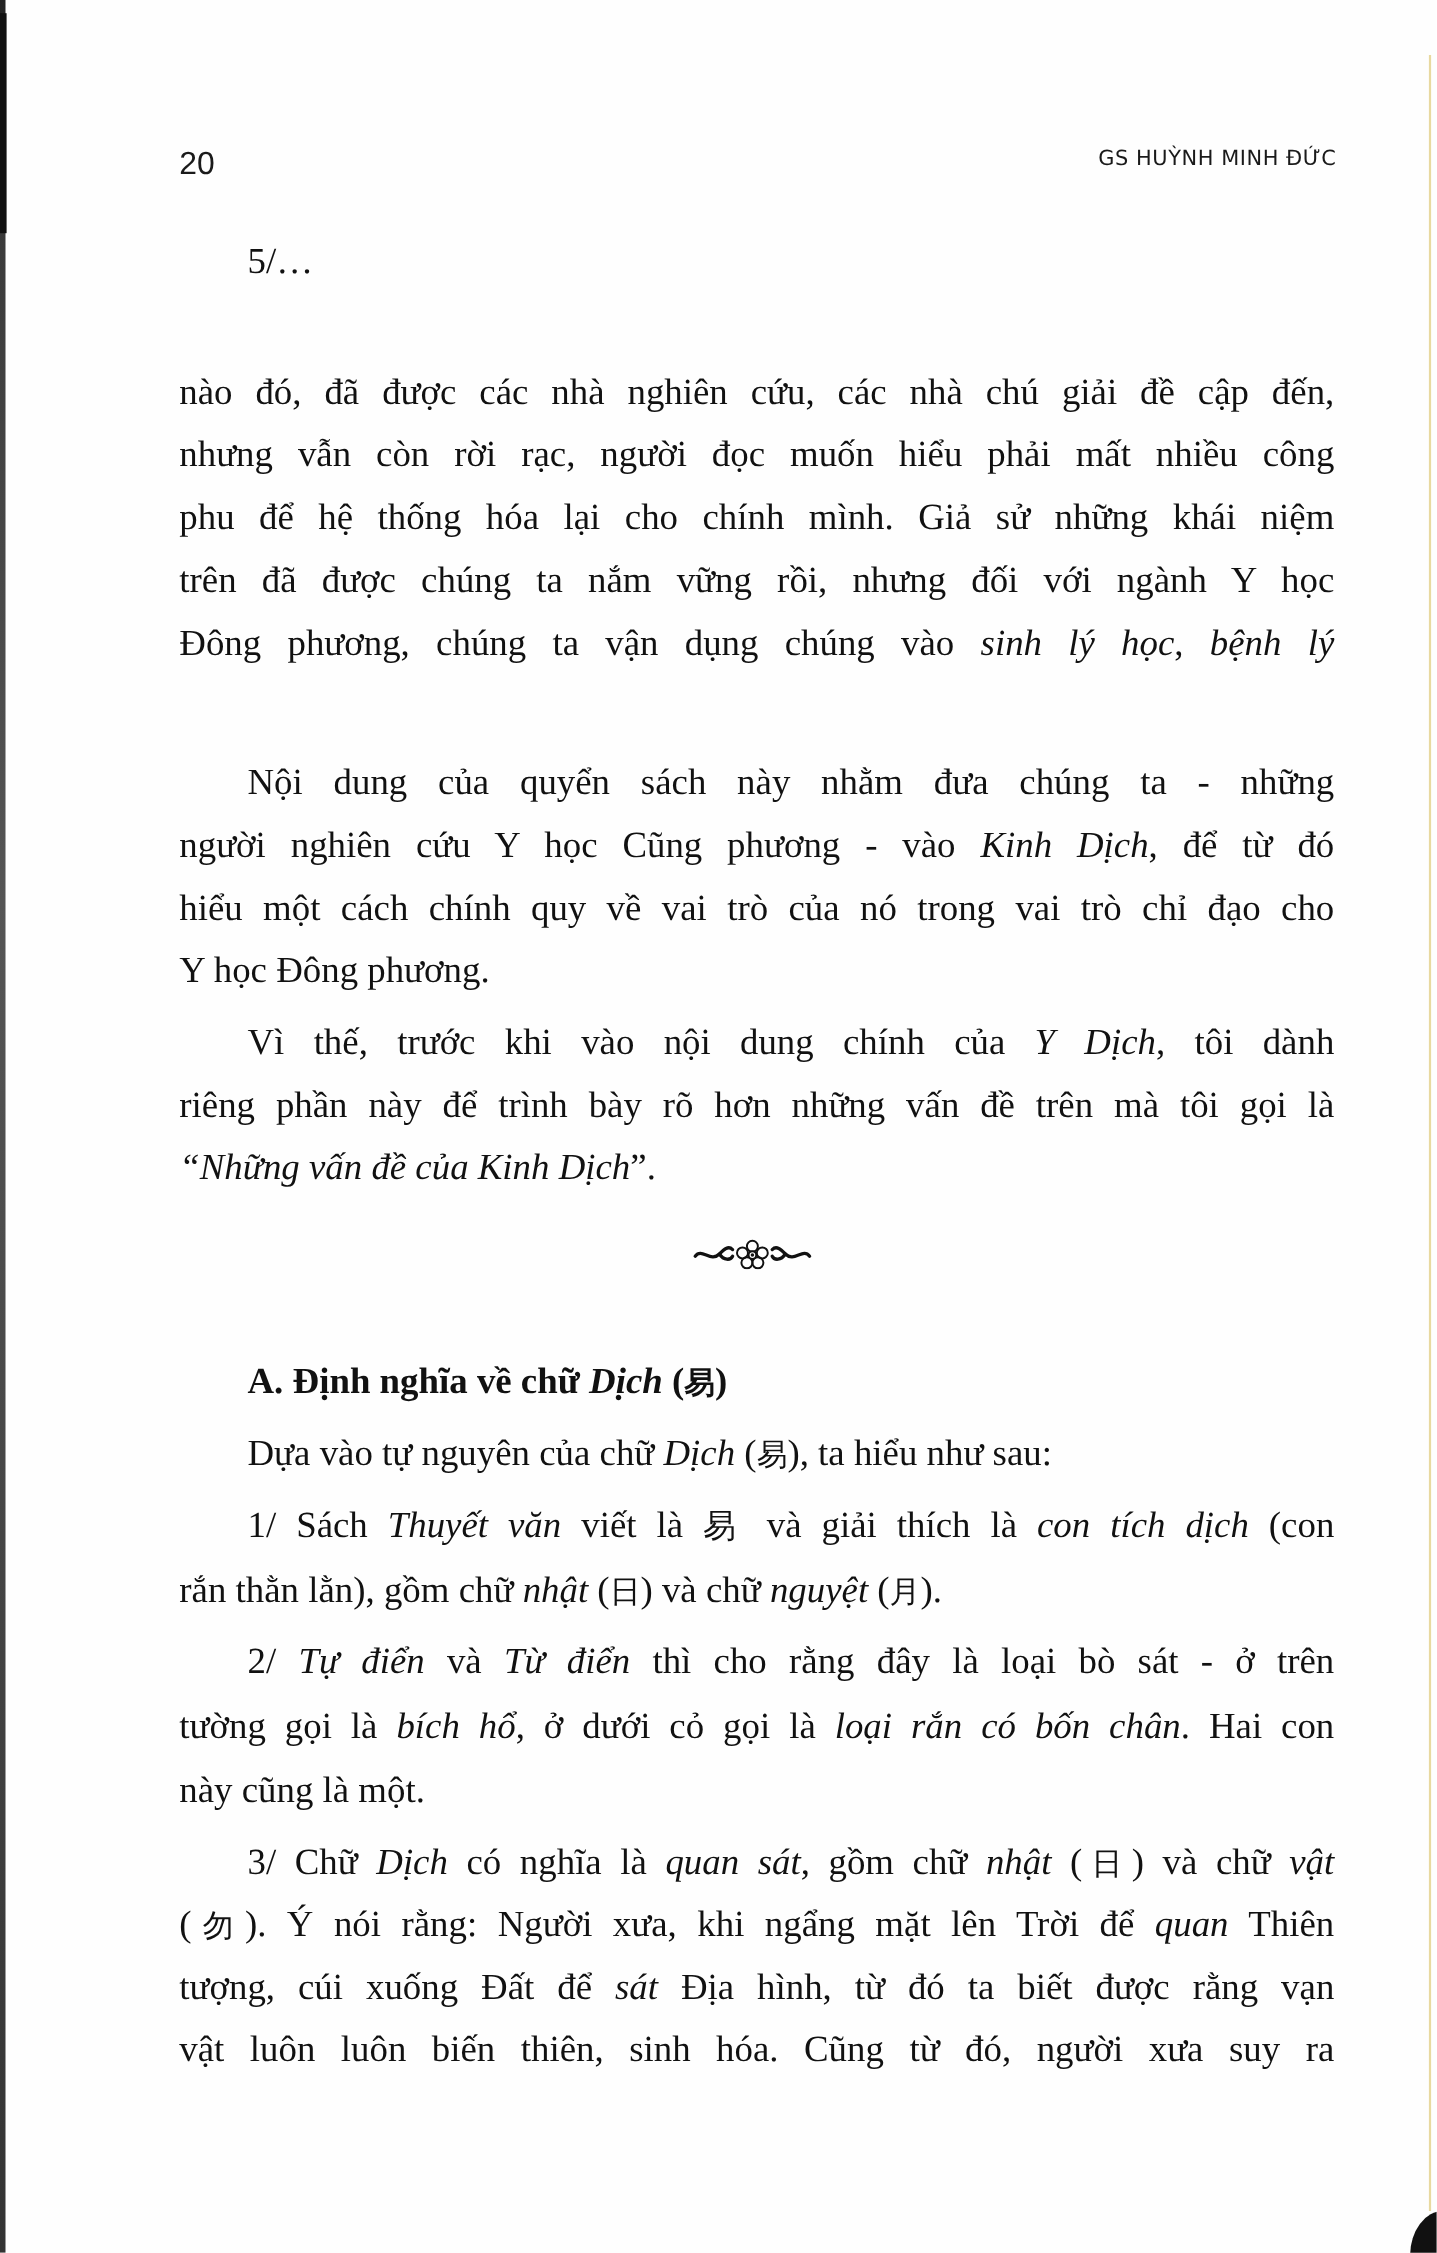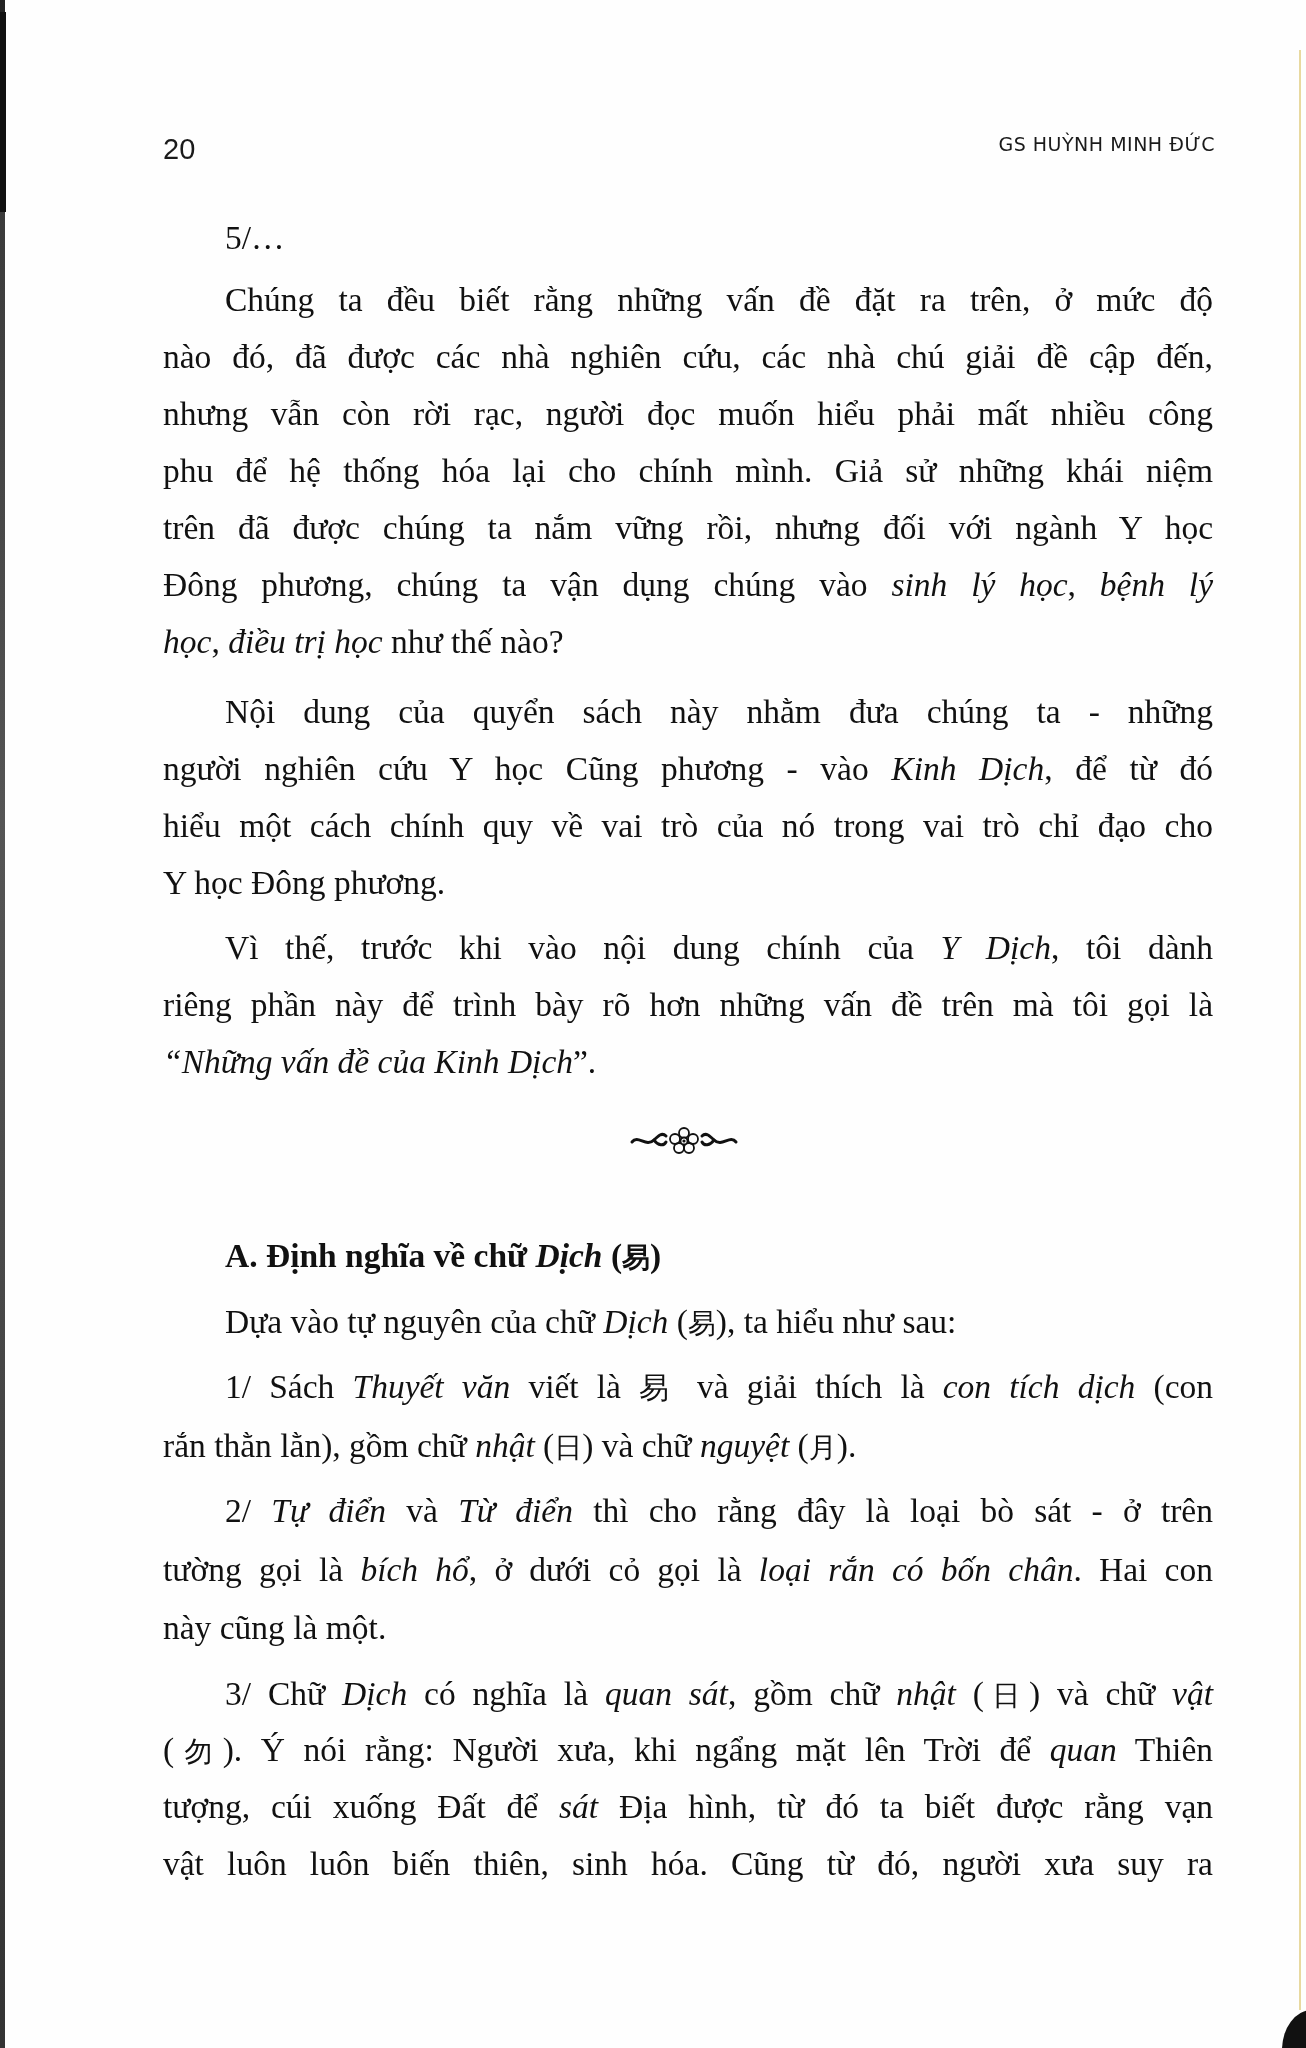--- a/index.html
+++ b/index.html
@@ -55,27 +55,25 @@
   <div class="left-edge"></div>
   <div class="left-edge-top"></div>
   <div class="right-edge"></div>
   <div class="corner-curl"></div>
 
   <div class="header-num">20</div>
   <div class="header-author">GS HUỲNH MINH ĐỨC</div>
 
   <div class="ln ind last" style="top:218px">5/…</div>
 
-  <div class="ln ind" style="top:280px">Chúng ta đều biết rằng những vấn đề đặt ra trên, ở mức độ</div>
   <div class="ln" style="top:337px">nào đó, đã được các nhà nghiên cứu, các nhà chú giải đề cập đến,</div>
   <div class="ln" style="top:394px">nhưng vẫn còn rời rạc, người đọc muốn hiểu phải mất nhiều công</div>
   <div class="ln" style="top:451px">phu để hệ thống hóa lại cho chính mình. Giả sử những khái niệm</div>
   <div class="ln" style="top:508px">trên đã được chúng ta nắm vững rồi, nhưng đối với ngành Y học</div>
   <div class="ln" style="top:565px"><span>Đông phương, chúng ta vận dụng chúng vào </span><i>sinh lý học</i><span>, </span><i>bệnh lý</i></div>
-  <div class="ln last" style="top:622px"><i>học</i><span>, </span><i>điều trị học</i><span> như thế nào?</span></div>
 
   <div class="ln ind" style="top:692px">Nội dung của quyển sách này nhằm đưa chúng ta - những</div>
   <div class="ln" style="top:749px"><span>người nghiên cứu Y học Cũng phương - vào </span><i>Kinh Dịch</i><span>, để từ đó</span></div>
   <div class="ln" style="top:806px">hiểu một cách chính quy về vai trò của nó trong vai trò chỉ đạo cho</div>
   <div class="ln last" style="top:863px">Y học Đông phương.</div>
 
   <div class="ln ind" style="top:928px"><span>Vì thế, trước khi vào nội dung chính của </span><i>Y Dịch</i><span>, tôi dành</span></div>
   <div class="ln" style="top:985px">riêng phần này để trình bày rõ hơn những vấn đề trên mà tôi gọi là</div>
   <div class="ln last" style="top:1042px"><i>“Những vấn đề của Kinh Dịch</i><span>”.</span></div>
 

